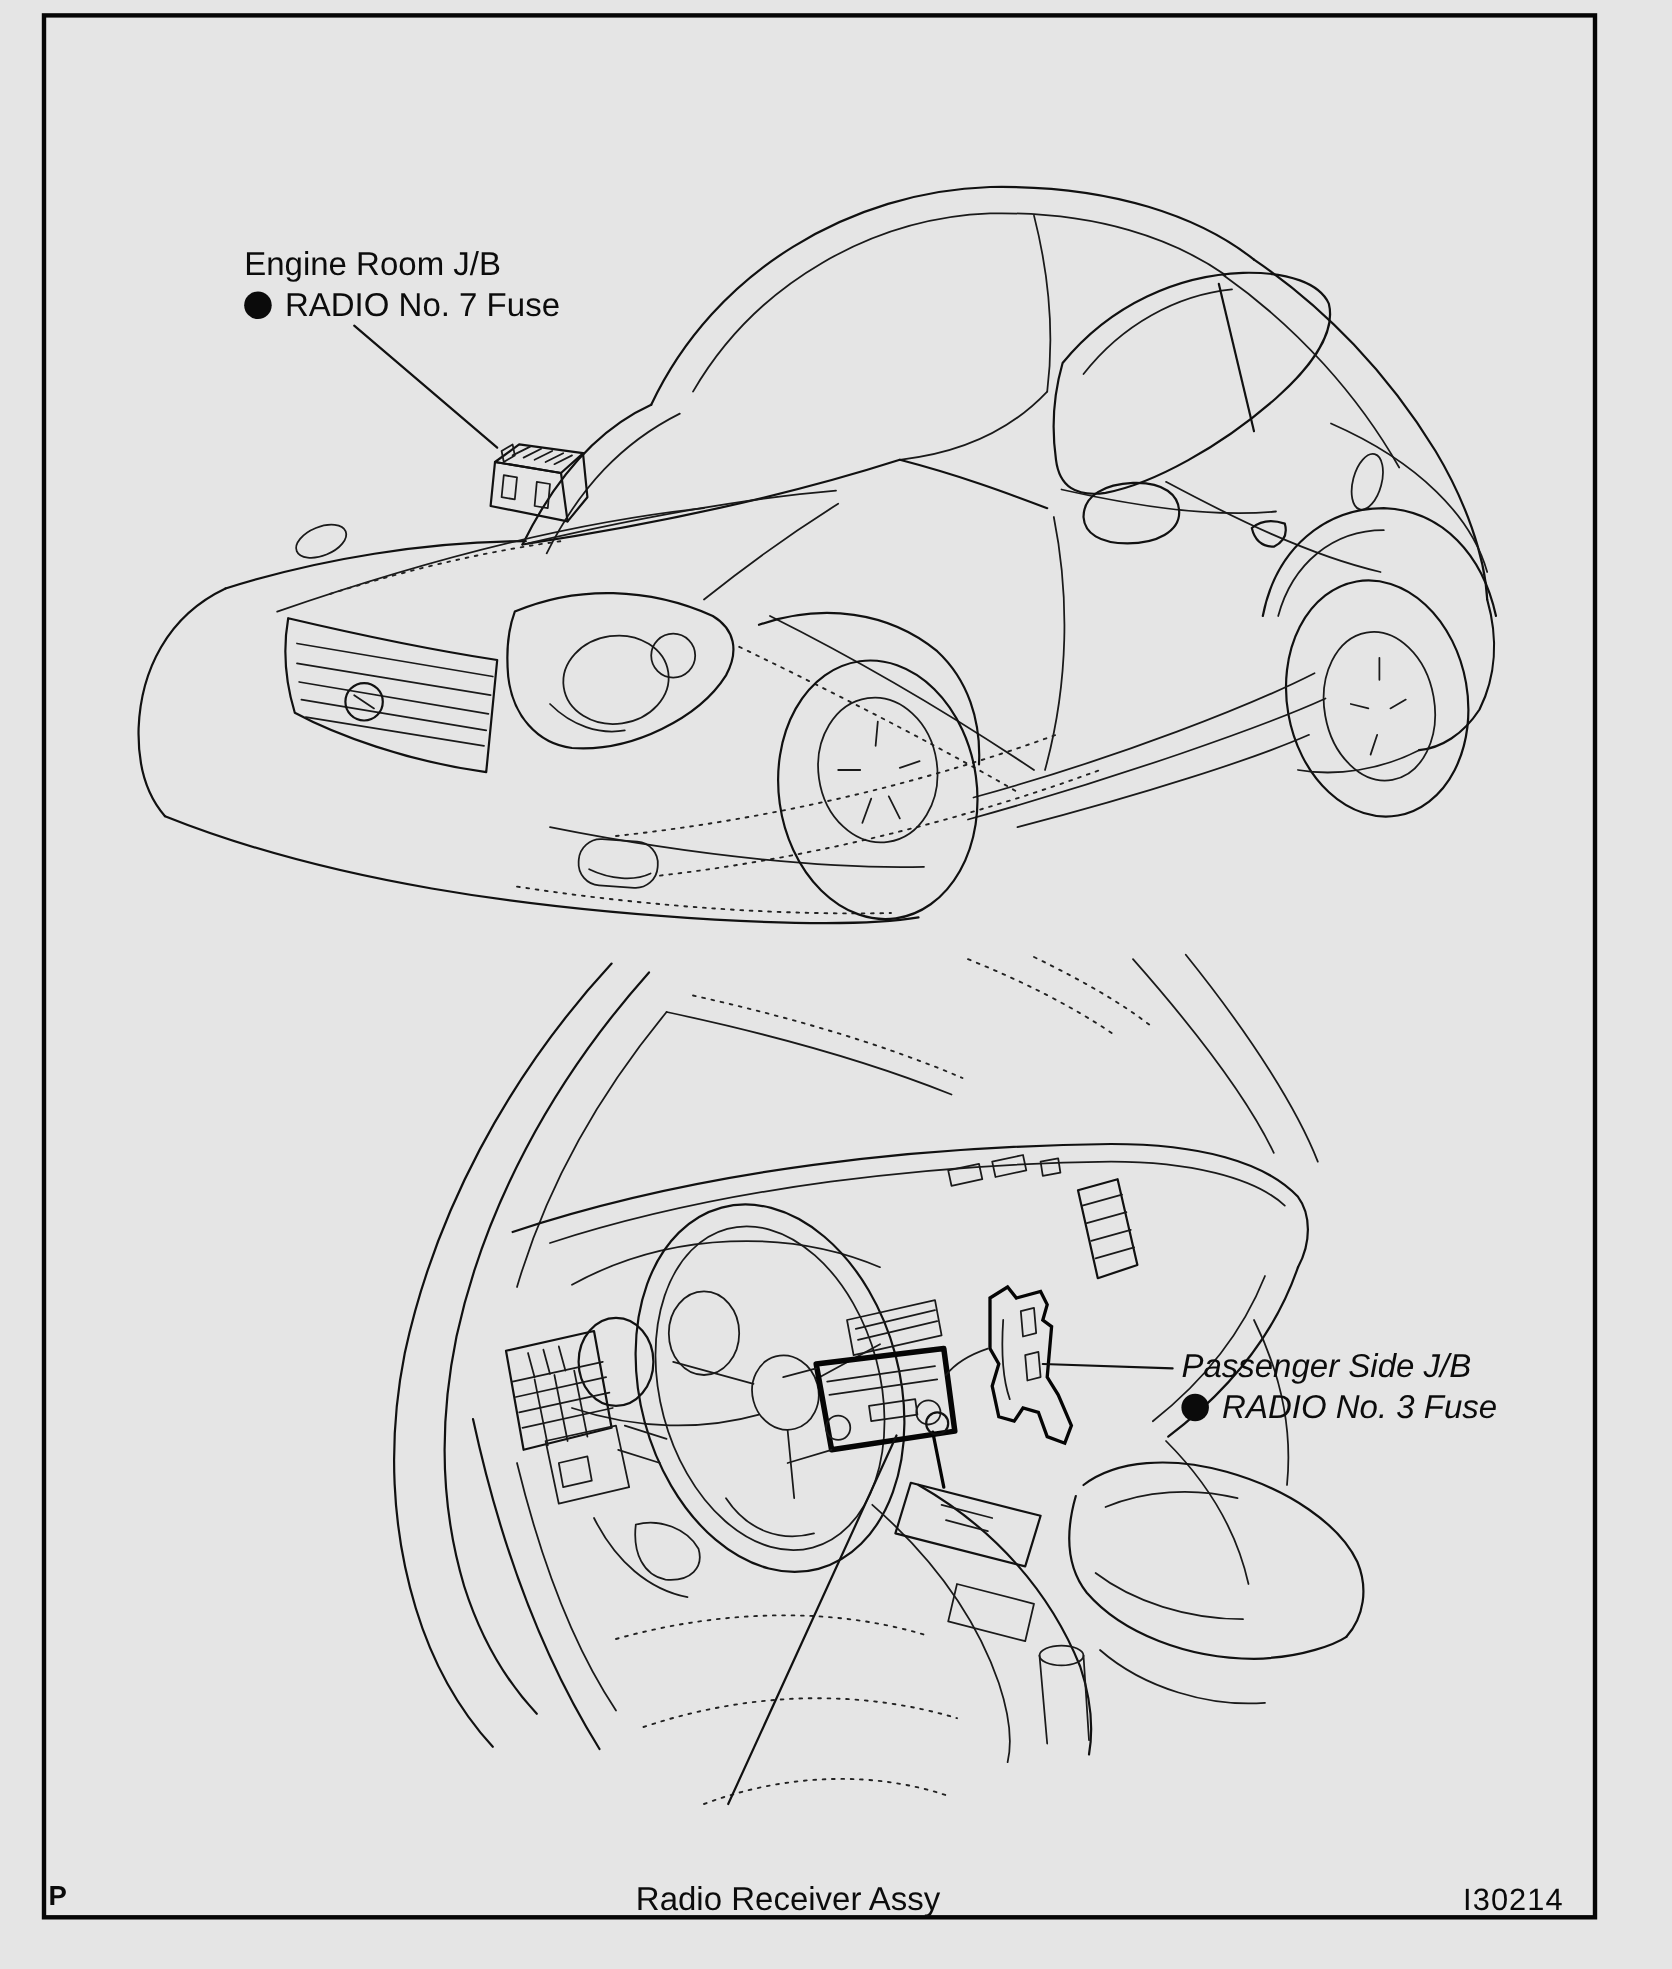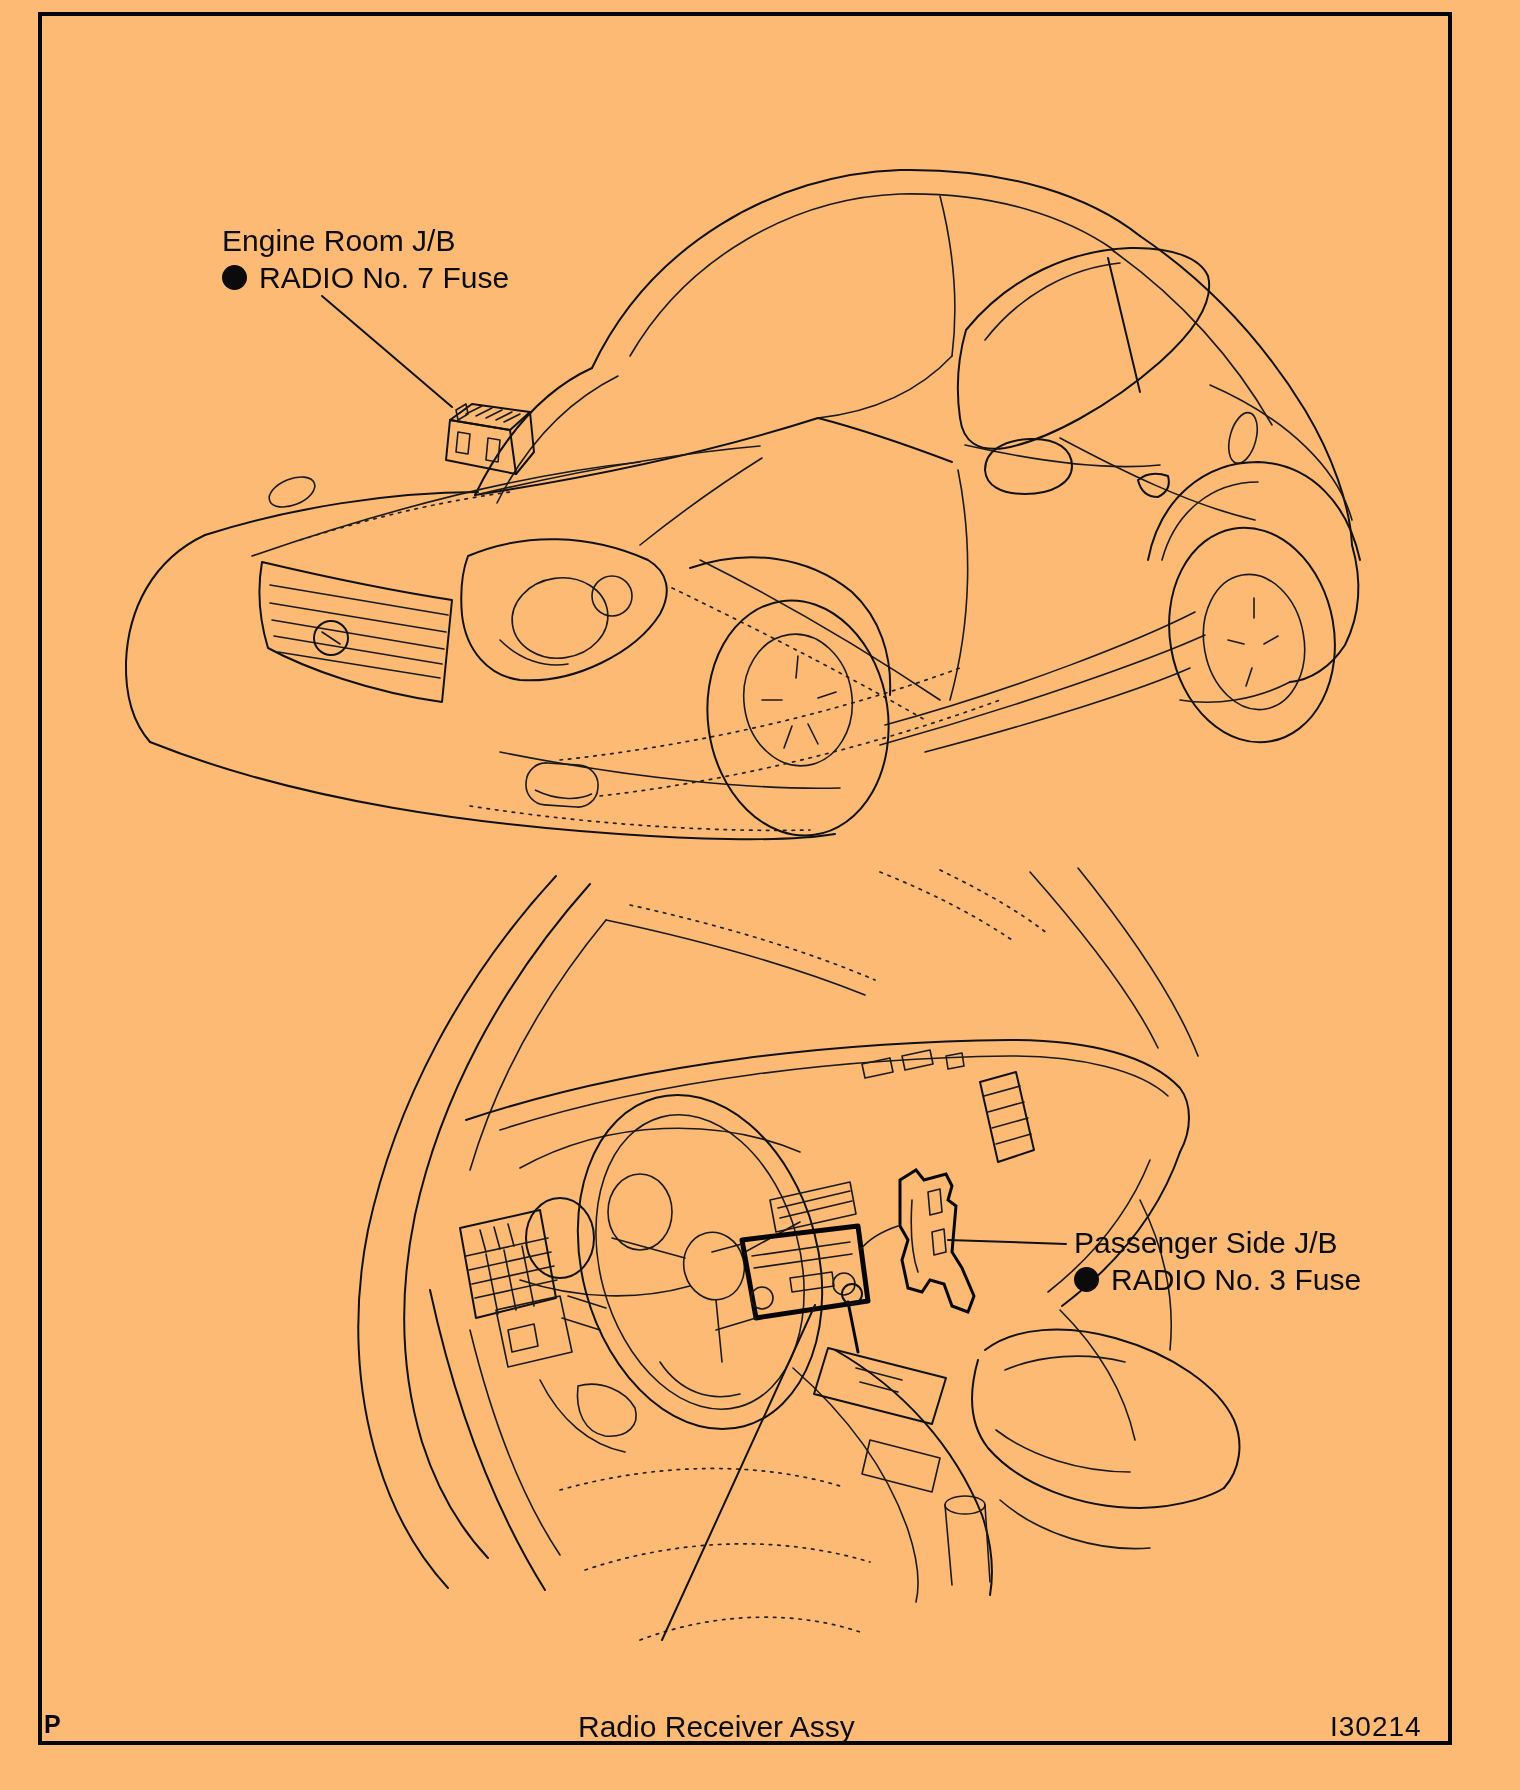--- a/index.html
+++ b/index.html
@@ -1,16 +1,16 @@
 <!DOCTYPE html>
 <html><head>
 <meta charset="utf-8">
 <style>
   html,body{margin:0;padding:0;background:#fff;}
-  .page{position:relative;width:1520px;height:1790px;background:#fdba74;overflow:hidden;
+  .page{position:relative;width:1520px;height:1790px;background:#e5e5e5;overflow:hidden;
         font-family:"Liberation Sans", sans-serif;color:#0a0a0a;}
   .frame{position:absolute;left:38px;top:12px;width:1414px;height:1733px;
          border:4px solid #060606;box-sizing:border-box;}
   svg.art{position:absolute;left:0;top:0;}
   
   .s  {fill:none;stroke:#111;stroke-width:2;stroke-linecap:round;stroke-linejoin:round;}
   .s1 {fill:none;stroke:#1a1a1a;stroke-width:1.6;stroke-linecap:round;stroke-linejoin:round;}
   .d  {fill:none;stroke:#222;stroke-width:1.7;stroke-linecap:round;stroke-dasharray:2.5 6;}
   .b  {fill:none;stroke:#050505;stroke-width:5;stroke-linecap:round;stroke-linejoin:round;}
   .b3 {fill:none;stroke:#050505;stroke-width:3;stroke-linecap:round;}
@@ -226,21 +226,21 @@
   </svg>
 
   <div class="callout" style="left:222px;top:222px;">
     <div class="row">Engine Room J/B</div>
     <div class="row">
       <span class="bullet">●</span>
       <span>RADIO No. 7 Fuse</span>
     </div>
   </div>
 
-  <div class="callout" style="left:1074px;top:1224px;">
+  <div class="callout" style="left:1074px;top:1224px;font-style:italic;">
     <div class="row">Passenger Side J/B</div>
     <div class="row">
       <span class="bullet">●</span>
       <span>RADIO No. 3 Fuse</span>
     </div>
   </div>
 
   <div class="callout" style="left:578px;top:1708px;">
     <span>Radio Receiver Assy</span>
   </div>

